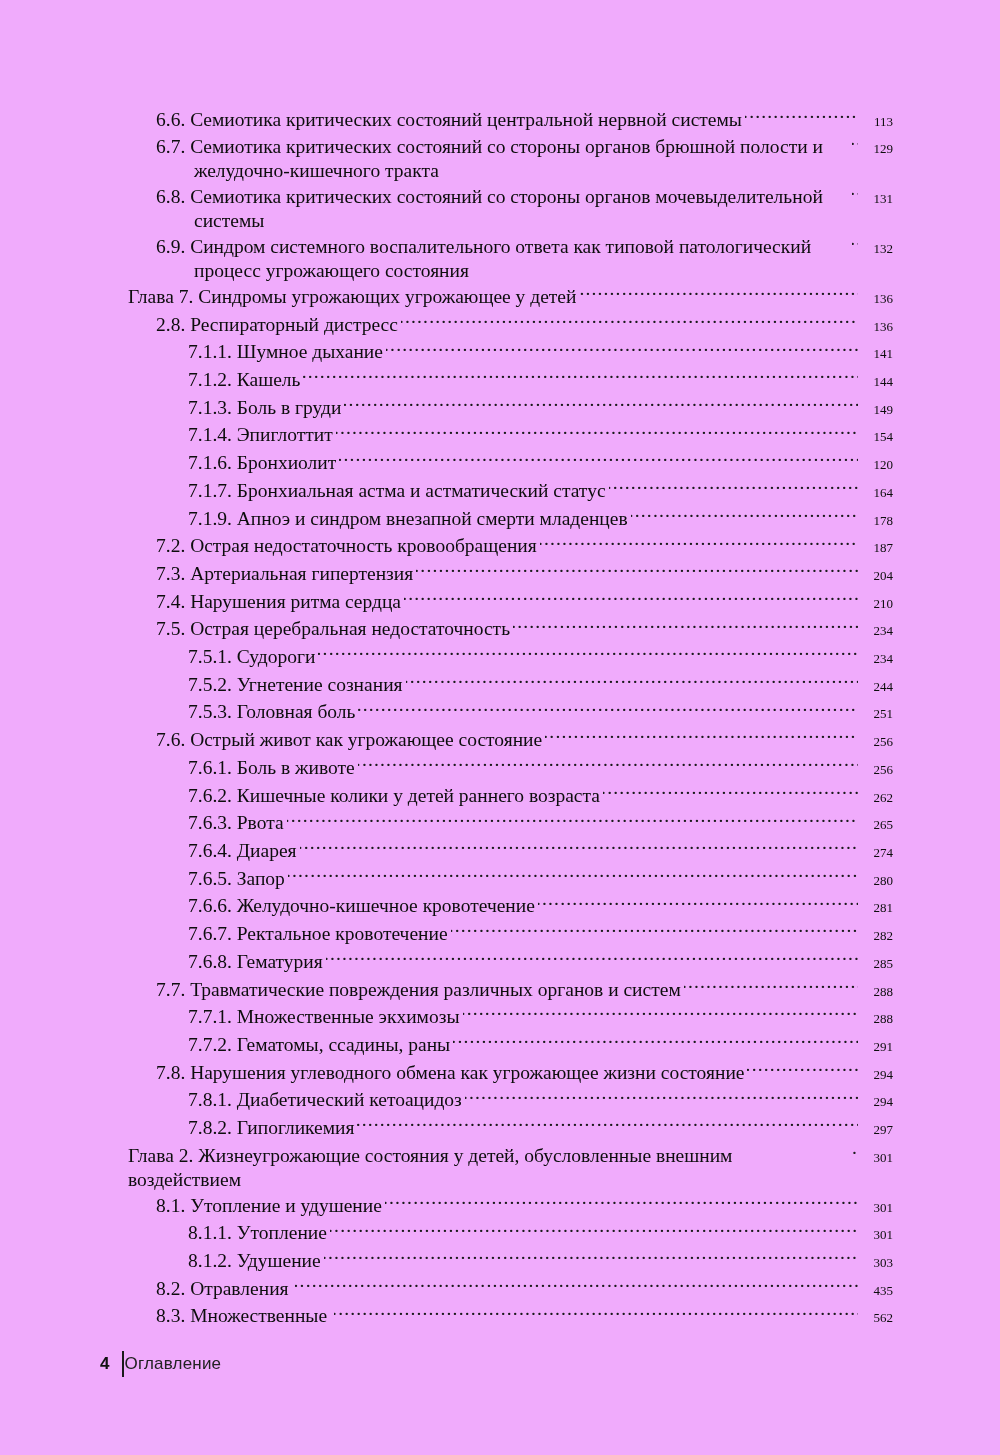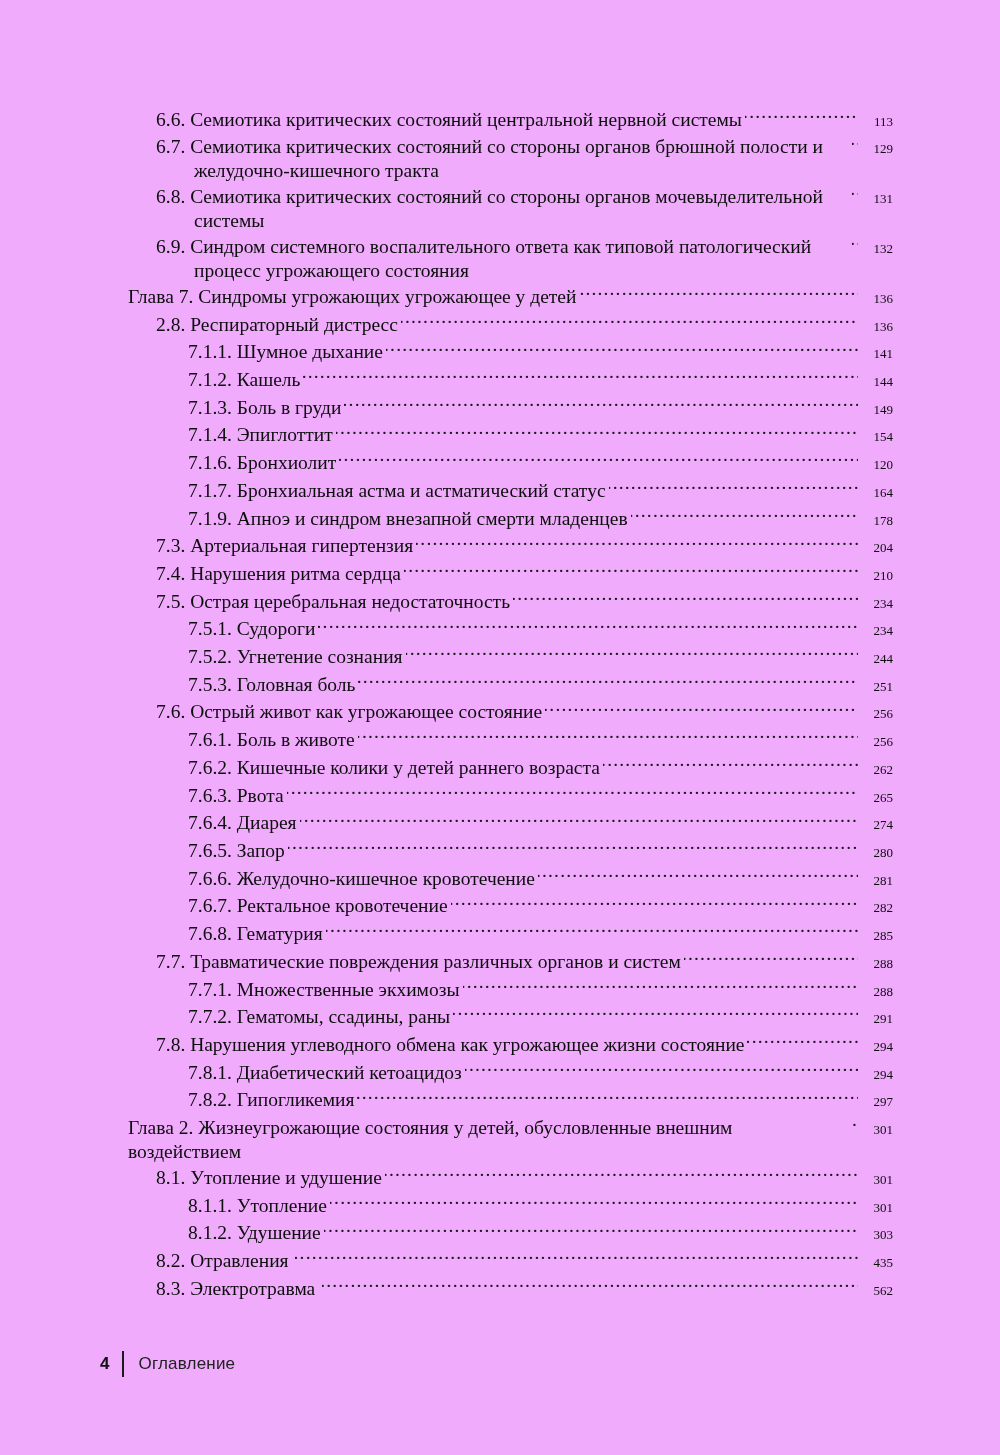--- a/index.html
+++ b/index.html
@@ -99,21 +99,20 @@
     padding-right: 13px;
   }
   .footer .frule {
     width: 2px;
     height: 26px;
     background: #1a1a1a;
   }
   .footer .ftext {
     font-size: 17px;
     color: #222222;
-    padding-left: 14px;
     letter-spacing: 0.2px;
   }
 </style>
 </head>
 <body>
 
 <div class="page">
 
   <div class="toc" id="toc-root">
       <div class="entry lvl-2 hang-2">
@@ -202,20 +201,27 @@
       </div>
       <div class="entry lvl-3 hang-3">
         <div class="row">
           <span class="label"><span>7.1.9. </span><span>Апноэ и синдром внезапной смерти младенцев</span></span>
           <span class="leader"></span>
           <span class="pageno">178</span>
         </div>
       </div>
       <div class="entry lvl-2 hang-2">
         <div class="row">
+          <span class="label"><span>7.2. </span><span>Острая недостаточность кровообращения</span></span>
+          <span class="leader"></span>
+          <span class="pageno">187</span>
+        </div>
+      </div>
+      <div class="entry lvl-2 hang-2">
+        <div class="row">
           <span class="label"><span>7.3. </span><span>Артериальная гипертензия</span></span>
           <span class="leader"></span>
           <span class="pageno">204</span>
         </div>
       </div>
       <div class="entry lvl-2 hang-2">
         <div class="row">
           <span class="label"><span>7.4. </span><span>Нарушения ритма сердца</span></span>
           <span class="leader"></span>
           <span class="pageno">210</span>
@@ -384,21 +390,21 @@
       </div>
       <div class="entry lvl-2 hang-2">
         <div class="row">
           <span class="label"><span>8.2. </span><span>Отравления</span></span>
           <span class="leader"></span>
           <span class="pageno">435</span>
         </div>
       </div>
       <div class="entry lvl-2 hang-2">
         <div class="row">
-          <span class="label"><span>8.3. </span><span>Электротравма</span></span>
+          <span class="label"><span>8.3. </span><span>Множественные</span></span>
           <span class="leader"></span>
           <span class="pageno">562</span>
         </div>
       </div>
     </div>
 
   <div class="footer">
     <span class="fnum">4</span>
     <span class="frule"></span>
     <span class="ftext">Оглавление</span>

